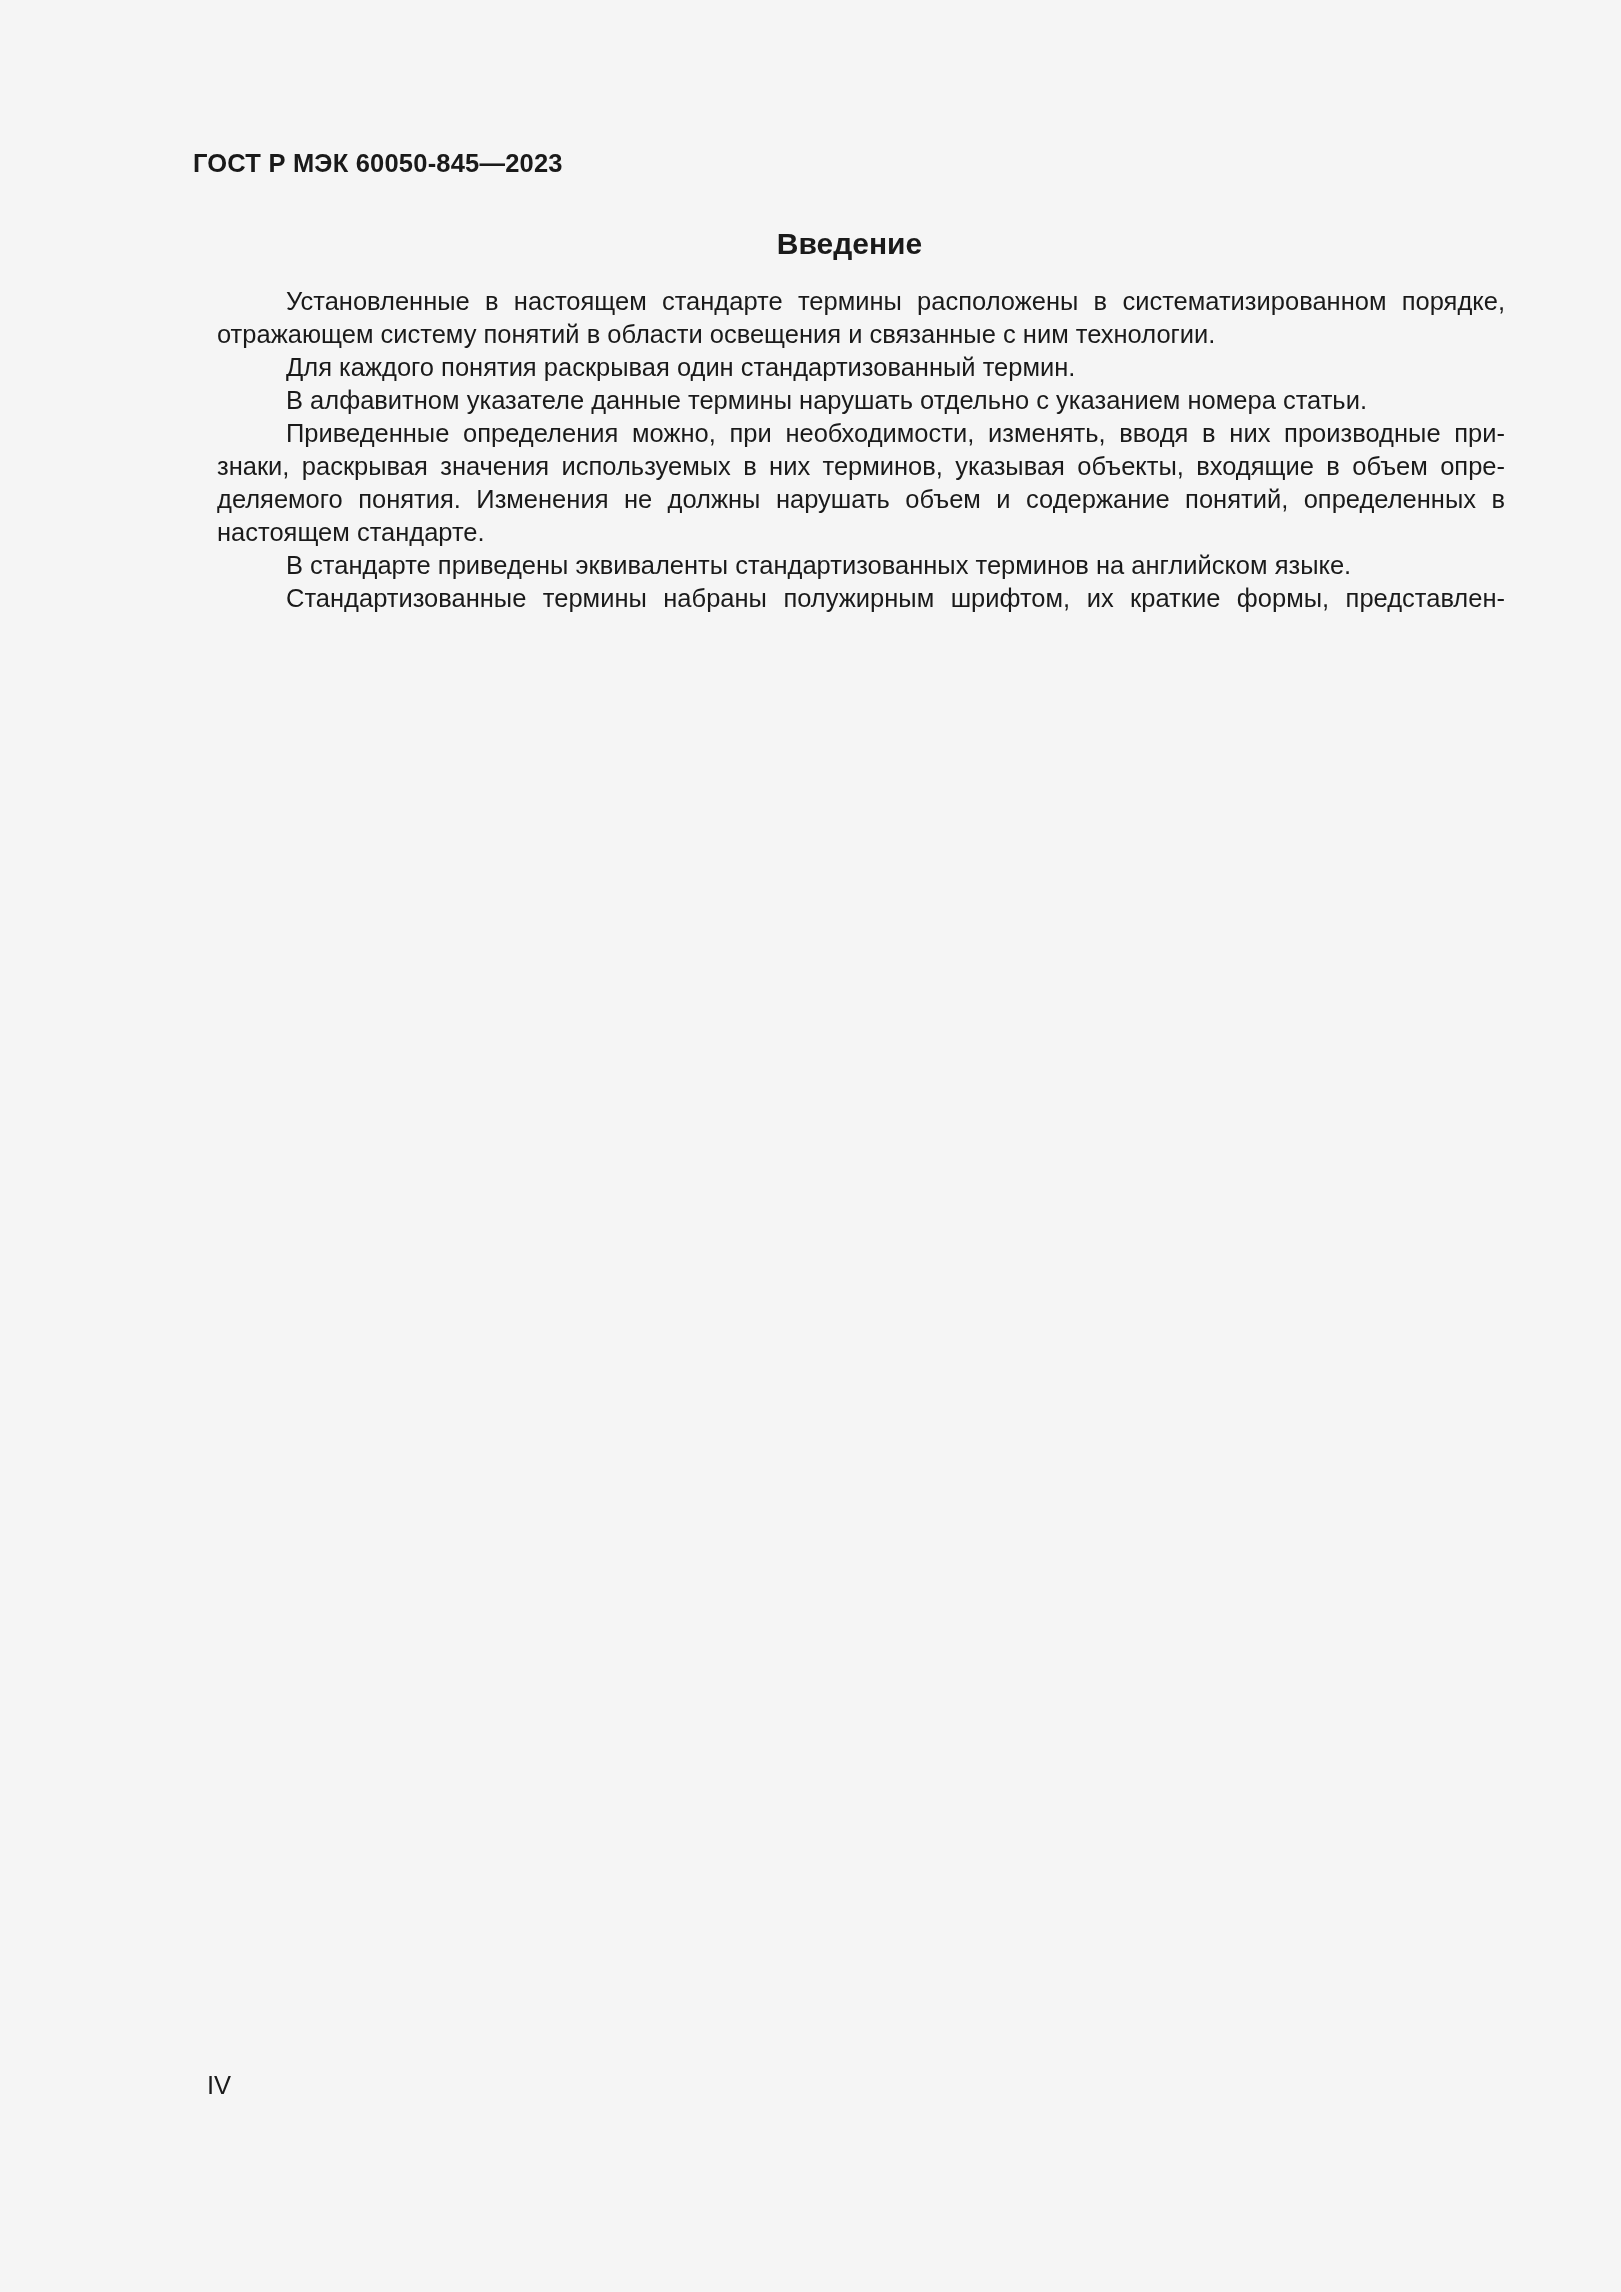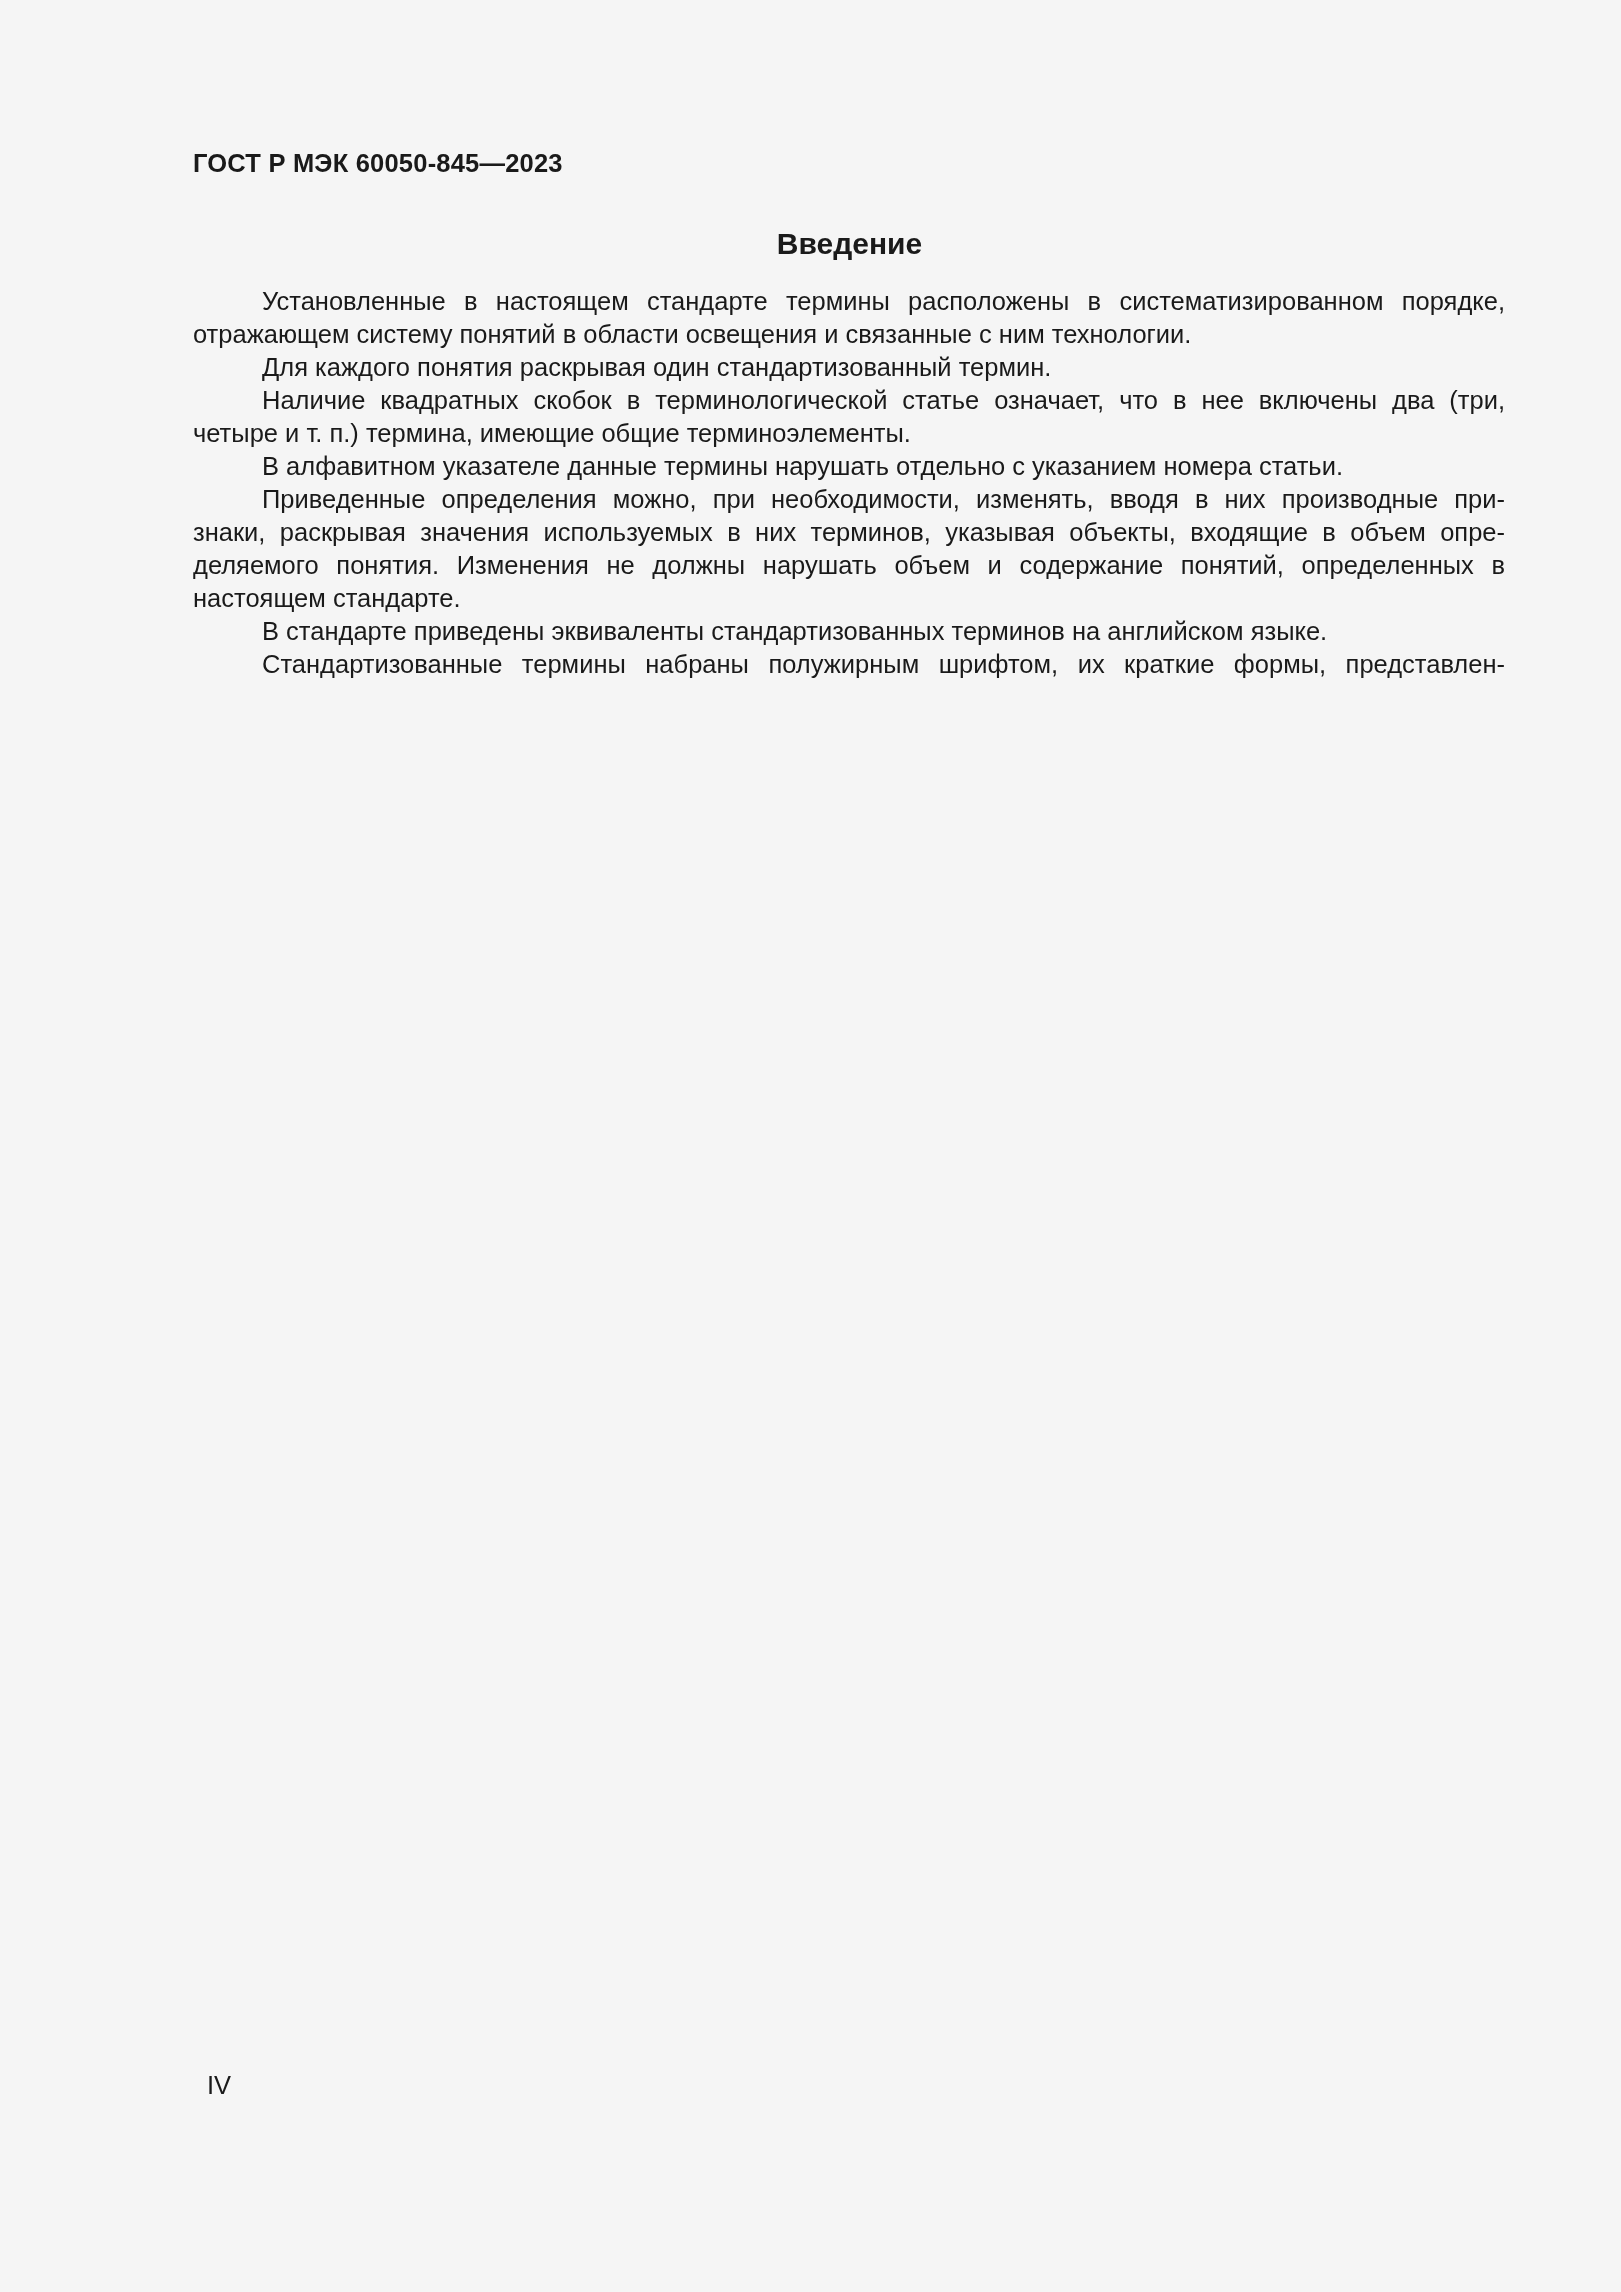--- a/index.html
+++ b/index.html
@@ -43,20 +43,21 @@
     font-size: 25.5px;
     line-height: 33px;
   }
   .line {
     display: block;
     height: 33px;
     white-space: nowrap;
     text-align: justify;
     text-align-last: justify;
     overflow: hidden;
+    margin-left: 24px;
   }
   .line.indent {
     padding-left: 69px;
   }
   .line.last {
     text-align: left;
     text-align-last: left;
   }
   .page-number {
     position: absolute;
@@ -80,24 +81,20 @@
     <div>
       <span class="line indent">Установленные в настоящем стандарте термины расположены в систематизированном порядке,</span>
       <span class="line last">отражающем систему понятий в области освещения и связанные с ним технологии.</span>
     </div>
 
     <div>
       <span class="line indent last">Для каждого понятия раскрывая один стандартизованный термин.</span>
     </div>
 
 
-    <div>
-      <span class="line indent">Наличие квадратных скобок в терминологической статье означает, что в нее включены два (три,</span>
-      <span class="line last">четыре и т. п.) термина, имеющие общие терминоэлементы.</span>
-    </div>
 
     <div>
       <span class="line indent last">В алфавитном указателе данные термины нарушать отдельно с указанием номера статьи.</span>
     </div>
 
     <div>
       <span class="line indent">Приведенные определения можно, при необходимости, изменять, вводя в них производные при-</span>
       <span class="line">знаки, раскрывая значения используемых в них терминов, указывая объекты, входящие в объем опре-</span>
       <span class="line">деляемого понятия. Изменения не должны нарушать объем и содержание понятий, определенных в</span>
       <span class="line last">настоящем стандарте.</span>

